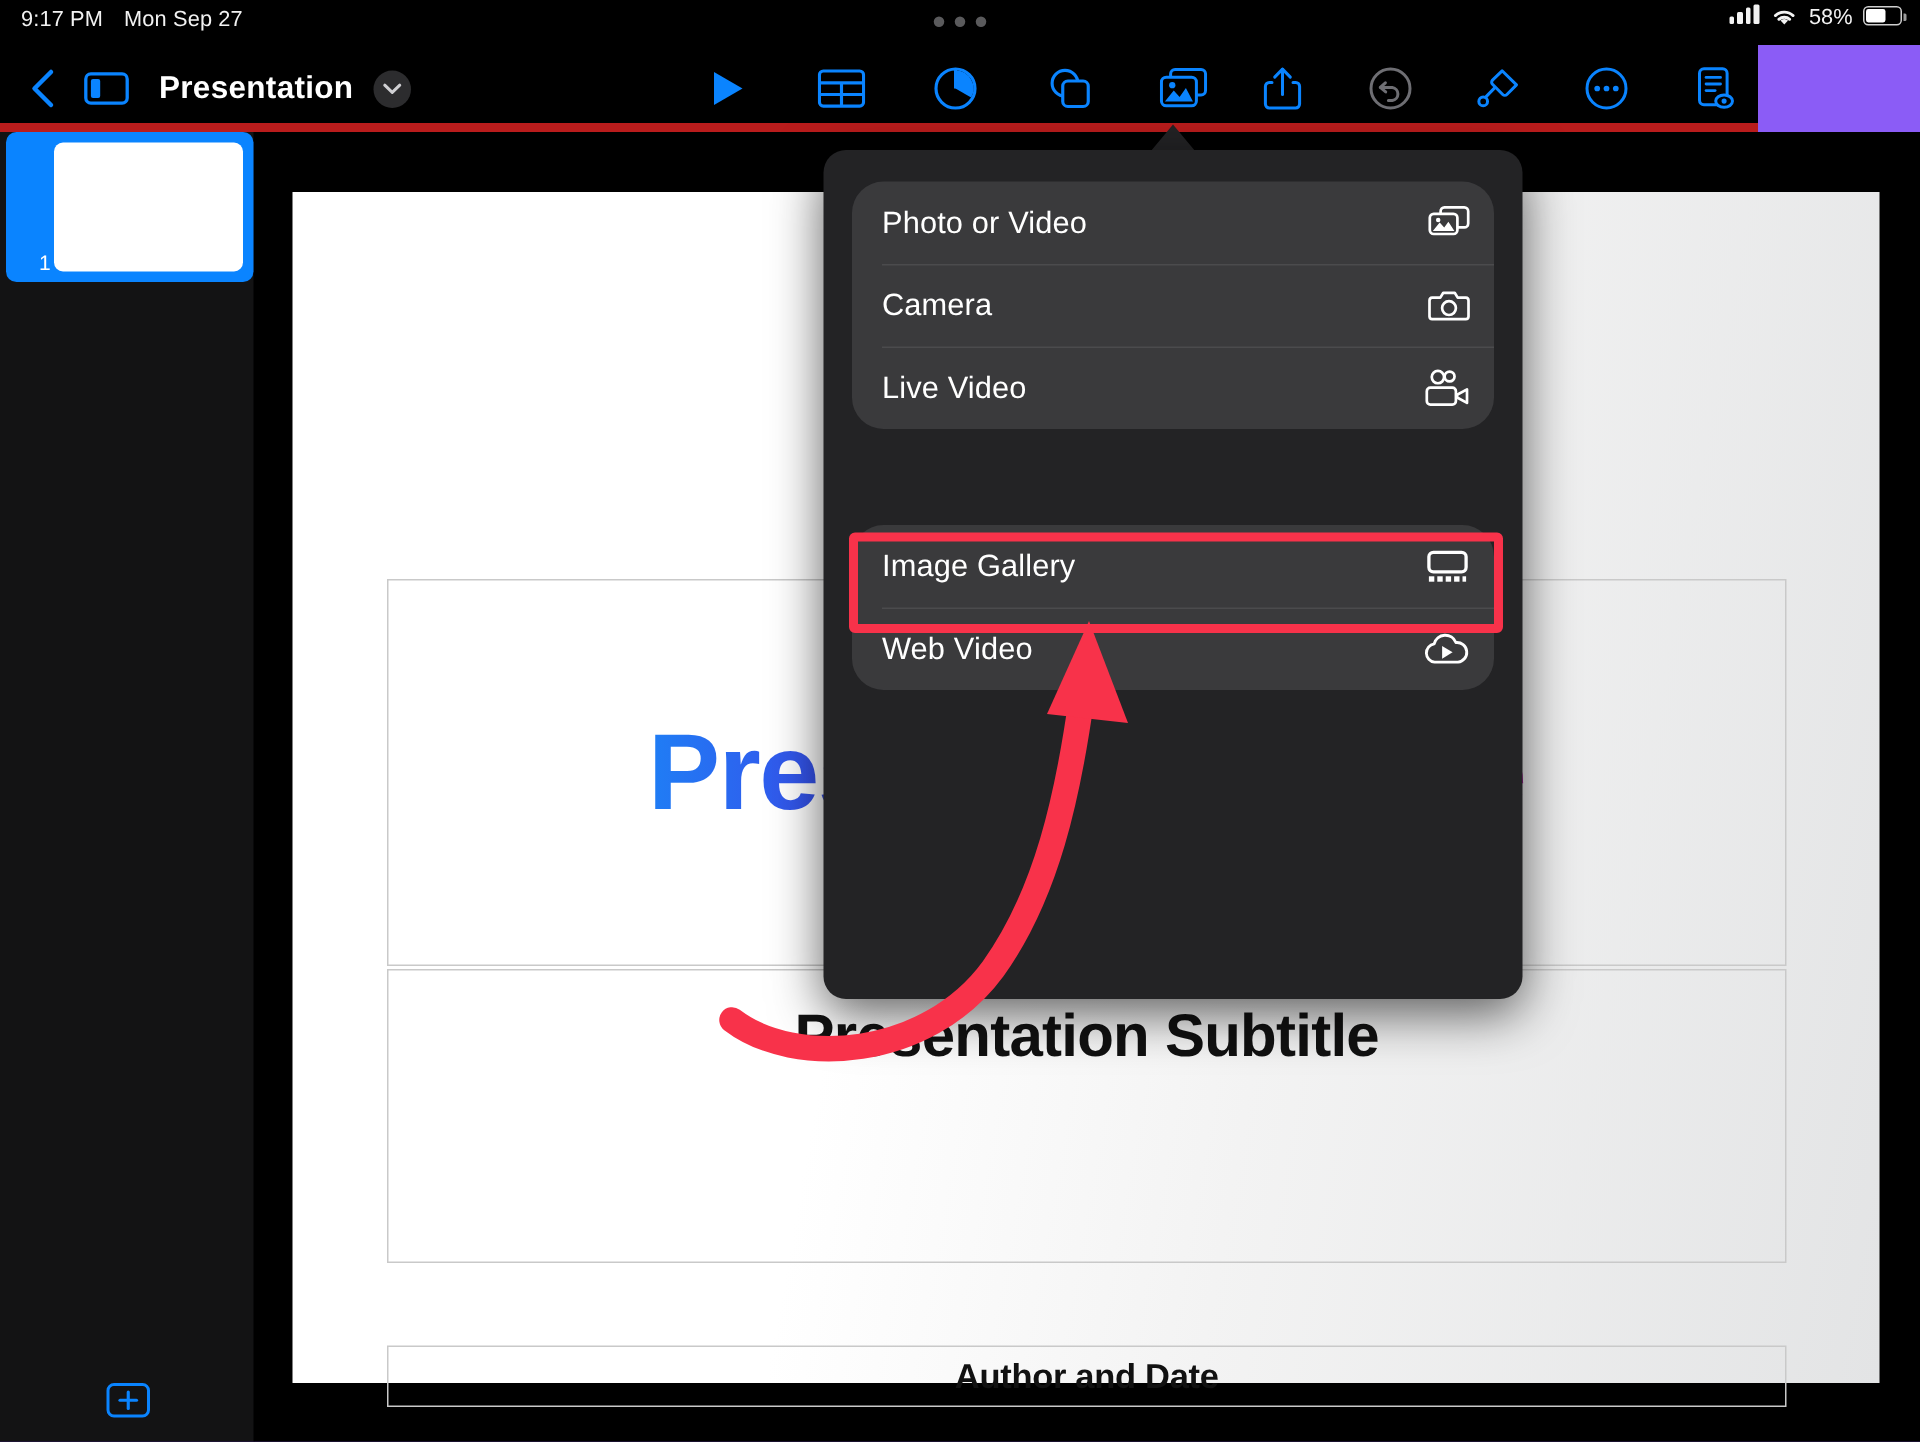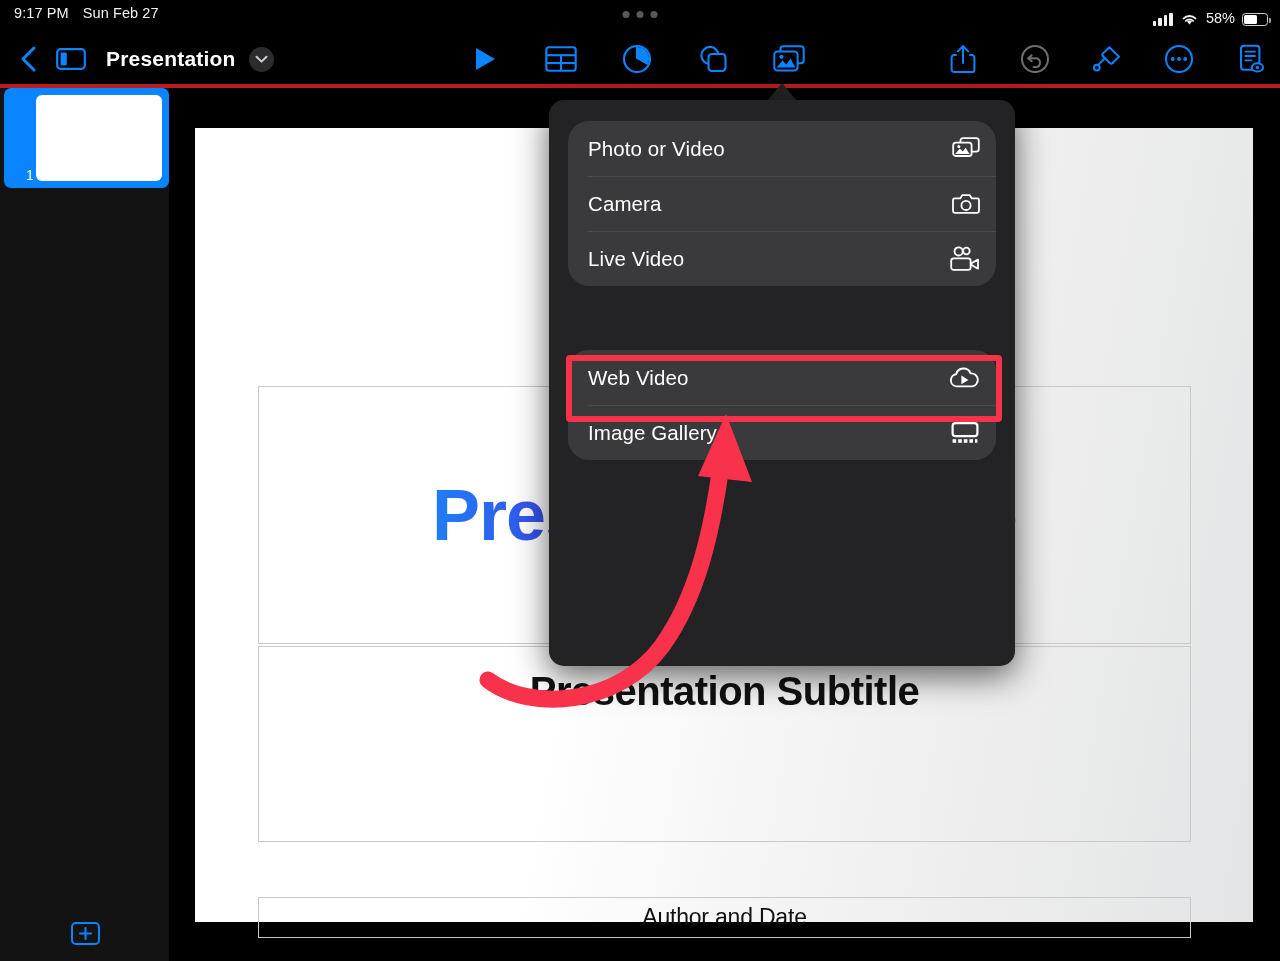--- a/index.html
+++ b/index.html
@@ -23,43 +23,43 @@
   }
   .status-time { font-weight: 400; }
   .status-date { font-weight: 400; }
   .status-dots {
     position: absolute; left: 50%; top: 11px; transform: translateX(-50%);
     display: flex; gap: 7px;
   }
   .status-dots i { width: 7px; height: 7px; border-radius: 50%; background: #5a5a5c; display: block; }
   .status-right {
     position: absolute; right: 12px; top: 4px; height: 22px;
-    display: flex; align-items: flex-end; gap: 7px;
+    display: flex; align-items: flex-start; gap: 7px;
     color: #f2f2f2; font-size: 14.5px;
   }
   .bars { display: flex; align-items: flex-end; gap: 2px; height: 12px; }
   .bars i { width: 3.5px; background: #f2f2f2; border-radius: 1px; display: block; }
   .bars i:nth-child(1){ height: 5px; }
   .bars i:nth-child(2){ height: 8px; }
   .bars i:nth-child(3){ height: 11px; }
   .bars i:nth-child(4){ height: 13px; background:#f2f2f2; }
   .battery {
     position: relative; width: 26px; height: 13px;
     border: 1.4px solid #cfcfcf; border-radius: 3.5px; padding: 1.4px;
   }
   .battery::after {
     content:''; position: absolute; right: -3.5px; top: 4px;
     width: 2px; height: 5px; background: #9a9a9a; border-radius: 0 1px 1px 0;
   }
   .battery i { display: block; height: 100%; width: 58%; background: #fff; border-radius: 1.6px; }
 
   
   .toolbar {
-    position: absolute; left: 0; top: 30px; width: 1280px; height: 58px;
-    background: #000; border-bottom: 4px solid #b91c1c;
+    position: absolute; left: 0; top: 30px; width: 1172px; height: 58px;
+    background: #000; border-bottom: 6px solid #b91c1c;
   }
   .tb-left { position: absolute; left: 10px; top: 0; height: 58px; display: flex; align-items: center; gap: 4px; }
   .tb-center { position: absolute; left: 466px; top: 0; height: 58px; display: flex; align-items: center; gap: 38px; }
   .tb-right { position: absolute; right: 10px; top: 0; height: 58px; display: flex; align-items: center; gap: 34px; }
   .tb-btn {
     display: flex; align-items: center; justify-content: center;
     width: 38px; height: 38px; color: #0a84ff; background: transparent;
   }
   .tb-btn.grey { color: #6e6e73; }
   .doc-title {
@@ -118,21 +118,21 @@
     left: 63px; top: 518px; width: 933px; height: 196px;
     display: flex; align-items: flex-start; justify-content: center; padding-top: 22px;
   }
   .subtitle-text {
     font-size: 40px; font-weight: bold; color: #111; white-space: nowrap; letter-spacing: -.5px;
   }
   .author-box {
     left: 63px; top: 769px; width: 933px; height: 41px;
     display: flex; align-items: center; justify-content: center;
   }
-  .author-text { font-size: 23px; font-weight: normal; color: #111; letter-spacing: -.2px; }
+  .author-text { font-size: 23px; font-weight: bold; color: #111; letter-spacing: -.2px; }
 
   
   .popover {
     position: absolute; left: 549px; top: 100px; width: 466px; height: 566px;
     background: #232325; border-radius: 15px;
     box-shadow: 0 10px 34px rgba(0,0,0,.62);
   }
   .popover-arrow {
     position: absolute; left: 782px; top: 83px; width: 0; height: 0;
     border-left: 15px solid transparent; border-right: 15px solid transparent;
@@ -164,21 +164,21 @@
   .red-arrow { position: absolute; left: 440px; top: 400px; width: 360px; height: 340px; pointer-events: none; }
 </style>
 </head>
 <body>
 
 <div id="app">
 
   <div class="statusbar">
     <div class="status-left">
       <span class="status-time">9:17 PM</span>
-      <span class="status-date">Sun Feb 27</span>
+      <span class="status-date">Mon Sep 27</span>
     </div>
     <div class="status-dots">
         <i></i>
         <i></i>
         <i></i>
       </div>
     <div class="status-right">
       <span class="bars">
           <i></i>
           <i></i>
@@ -357,42 +357,42 @@
             <circle cx="8.6" cy="5.4" r="4.1" stroke="#fff" stroke-width="1.8" fill="none"></circle>
             <circle cx="16.4" cy="5" r="3.3" stroke="#fff" stroke-width="1.8" fill="none"></circle>
             <rect x="1.2" y="12.4" width="19.4" height="11.4" rx="2.4" stroke="#fff" stroke-width="1.8" fill="none"></rect>
             <path d="M21.4 17.2 L28 13.6 L28 22.6 L21.4 19 Z" stroke="#fff" stroke-width="1.8" fill="none" stroke-linejoin="round"></path>
           </svg>
         </span>
       </div>
     </div>
 
     <div class="menu-group group-2">
-      <div class="menu-item">
-        <span class="menu-label">Web Video</span>
-        <span class="menu-icon">
-          <svg width="32" height="24" viewBox="0 0 32 24">
-            <path d="M8.4 20.4 A6.1 6.1 0 0 1 8.1 8.3 A7.6 7.6 0 0 1 22.6 7.4 A5.9 5.9 0 0 1 24 20.4 Z" stroke="#fff" stroke-width="1.9" fill="none" stroke-linejoin="round"></path>
-            <path d="M13.4 9.6 L20.4 13.9 L13.4 18.2 Z" fill="#fff"></path>
-          </svg>
-        </span>
-      </div>
       <div class="menu-item">
         <span class="menu-label">Image Gallery</span>
         <span class="menu-icon">
           <svg width="30" height="24" viewBox="0 0 30 24">
             <rect x="2.6" y="2.2" width="24.8" height="13" rx="3" stroke="#fff" stroke-width="2.2" fill="none"></rect>
             <rect x="2.6" y="18.2" width="3.6" height="3.6" fill="#fff"></rect>
             <rect x="8.2" y="18.2" width="3.6" height="3.6" fill="#fff"></rect>
             <rect x="13.8" y="18.2" width="3.6" height="3.6" fill="#fff"></rect>
             <rect x="19.4" y="18.2" width="3.6" height="3.6" fill="#fff"></rect>
             <rect x="25" y="18.2" width="2.4" height="3.6" fill="#fff"></rect>
           </svg>
         </span>
       </div>
+      <div class="menu-item">
+        <span class="menu-label">Web Video</span>
+        <span class="menu-icon">
+          <svg width="32" height="24" viewBox="0 0 32 24">
+            <path d="M8.4 20.4 A6.1 6.1 0 0 1 8.1 8.3 A7.6 7.6 0 0 1 22.6 7.4 A5.9 5.9 0 0 1 24 20.4 Z" stroke="#fff" stroke-width="1.9" fill="none" stroke-linejoin="round"></path>
+            <path d="M13.4 9.6 L20.4 13.9 L13.4 18.2 Z" fill="#fff"></path>
+          </svg>
+        </span>
+      </div>
     </div>
 
   </div>
 
   <div class="highlight-box"></div>
   <svg class="red-arrow" viewBox="0 0 360 340">
     <path d="M48 280 C 90 312, 178 306, 222 246 C 258 196, 272 130, 281 66" stroke="#f8324a" stroke-width="17" fill="none" stroke-linecap="round"></path>
     <path d="M286 14 L312 82 L258 76 Z" fill="#f8324a"></path>
   </svg>
 

